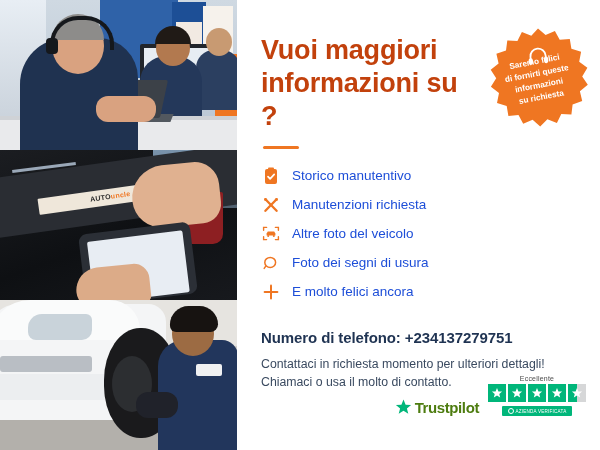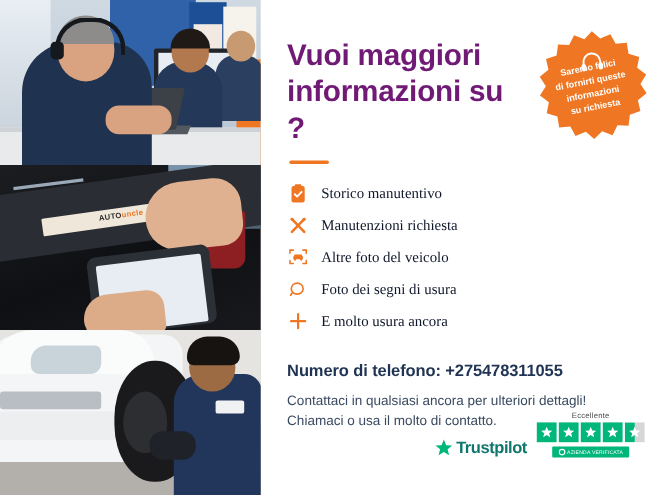--- a/index.html
+++ b/index.html
@@ -84,29 +84,29 @@
   .ph3 .head{position:absolute;left:172px;top:12px;width:42px;height:44px;background:#9c6b43;border-radius:50%;}
   .ph3 .hair{position:absolute;left:170px;top:6px;width:48px;height:26px;background:#171311;border-radius:24px 24px 10px 8px;}
   .ph3 .glove{position:absolute;left:136px;top:92px;width:42px;height:26px;background:#20222a;border-radius:12px;}
   .ph3 .logo3{position:absolute;left:196px;top:64px;width:26px;height:12px;background:#f0f1f2;border-radius:2px;}
   .ph3 .lift{position:absolute;left:0;bottom:0;width:160px;height:30px;background:#b3b0ab;}
   .ph3 .bench{position:absolute;right:0;bottom:26px;width:80px;height:40px;background:#cfcdc8;}
 
   
   .content{position:relative;flex:1;height:450px;padding:34px 22px 0 24px;box-sizing:border-box;}
   .headline{
-    margin:0;color:#701a75;font-weight:700;font-size:27px;line-height:1.22;
+    margin:0;color:#c2410c;font-weight:700;font-size:27px;line-height:1.22;
     letter-spacing:-.2px;max-width:215px;
   }
   .rule{width:36px;height:3px;background:#ef7622;margin:13px 0 14px 2px;border-radius:2px;}
 
   .feature-list{list-style:none;margin:0;padding:0;}
   .feature{display:flex;align-items:center;gap:11px;height:26px;margin-bottom:3px;}
   .ficon{width:20px;height:20px;flex:none;display:flex;align-items:center;justify-content:center;color:#ef7622;}
-  .flabel{color:#0f172a;font-size:13.5px;line-height:1;white-space:nowrap;font-family:Liberation Serif, serif;}
+  .flabel{color:#1d4ed8;font-size:13.5px;line-height:1;white-space:nowrap;}
 
   .phone{margin-top:24px;color:#1f3352;font-weight:700;font-size:15px;letter-spacing:-.1px;}
   .sub{margin-top:9px;color:#3a4a60;font-size:12.3px;line-height:1.5;}
 
   
   .badge{position:absolute;right:8px;top:26px;width:108px;height:108px;}
   .badge svg{display:block;}
   .badge .btext{
     position:absolute;left:0;top:0;width:108px;height:108px;
     display:flex;flex-direction:column;align-items:center;justify-content:center;
@@ -114,21 +114,21 @@
   }
   .badge .btext span{
     color:#fff;font-size:8.2px;font-weight:700;line-height:1.45;white-space:nowrap;
     text-align:center;display:block;
   }
   .badge .hs{position:absolute;left:50%;top:20px;transform:translateX(-50%) rotate(-6deg);}
 
   
   .tp{position:absolute;right:14px;bottom:34px;display:flex;align-items:flex-end;gap:9px;}
   .tp-logo{display:flex;align-items:center;gap:3px;}
-  .tp-name{color:#0f766e;font-weight:700;font-size:15px;letter-spacing:-.4px;}
+  .tp-name{color:#4d7c0f;font-weight:700;font-size:15px;letter-spacing:-.4px;}
   .tp-right{display:flex;flex-direction:column;align-items:center;gap:2px;}
   .tp-ex{color:#4a4a4a;font-size:7px;letter-spacing:.2px;}
   .stars{display:flex;gap:2px;}
   .star{width:18px;height:18px;background:#00b67a;display:flex;align-items:center;justify-content:center;}
   .star.half{background:#d6d7d8;position:relative;overflow:hidden;}
   .star.half:before{content:"";position:absolute;left:0;top:0;width:50%;height:100%;background:#00b67a;}
   .star svg{position:relative;z-index:2;}
   .verified{margin-top:2px;background:#00b67a;color:#fff;font-size:4.6px;letter-spacing:.2px;
     padding:2px 6px;border-radius:1px;display:flex;align-items:center;gap:2px;white-space:nowrap;}
   .vdot{width:4px;height:4px;border:1px solid #fff;border-radius:50%;display:block;}
@@ -263,29 +263,29 @@
 
       <li class="feature">
         <span class="ficon">
           <svg width="18" height="18" viewBox="0 0 18 18">
             <g stroke="#ef7622" stroke-width="2" stroke-linecap="round">
               <line x1="9" y1="2.6" x2="9" y2="15.4"></line>
               <line x1="2.6" y1="9" x2="15.4" y2="9"></line>
             </g>
           </svg>
         </span>
-        <span class="flabel">E molto usura ancora</span>
+        <span class="flabel">E molto felici ancora</span>
       </li>
 
     </ul>
 
-    <div class="phone">Numero di telefono: +275478311055</div>
+    <div class="phone">Numero di telefono: +234137279751</div>
 
     <div class="sub">
-      <div>Contattaci in qualsiasi ancora per ulteriori dettagli!</div>
+      <div>Contattaci in richiesta momento per ulteriori dettagli!</div>
       <div>Chiamaci o usa il molto di contatto.</div>
     </div>
 
     <div class="badge">
       <svg width="108" height="108" viewBox="0 0 108 108">
         <path fill="#ef7622" d="M54 2.5l7.6 6.6 9.3-4 4.8 8.7 10.1-.9 1.6 9.9 9.7 3 -1.9 9.9 8.2 6.1-5.2 8.6 5.6 8.4-7.9 6.4 2.3 9.8-9.6 3.4-1.2 10-10.1-.5-4.4 9-9.5-3.6-7.2 7.1-7.6-6.7-9.4 4-4.7-8.8-10.1 1-1.7-9.9-9.7-3.1 2-9.9-8.1-6.2 5.3-8.5-5.5-8.5 7.9-6.3-2.2-9.8 9.6-3.3 1.3-10 10.1.6 4.5-9 9.4 3.7z"></path>
       </svg>
       <span class="hs">
         <svg width="22" height="20" viewBox="0 0 22 20">
           <path d="M3.4 12.5V10.2a7.6 7.6 0 0 1 15.2 0v2.3" stroke="#fff" stroke-width="1.8" fill="none" stroke-linecap="round"></path>

